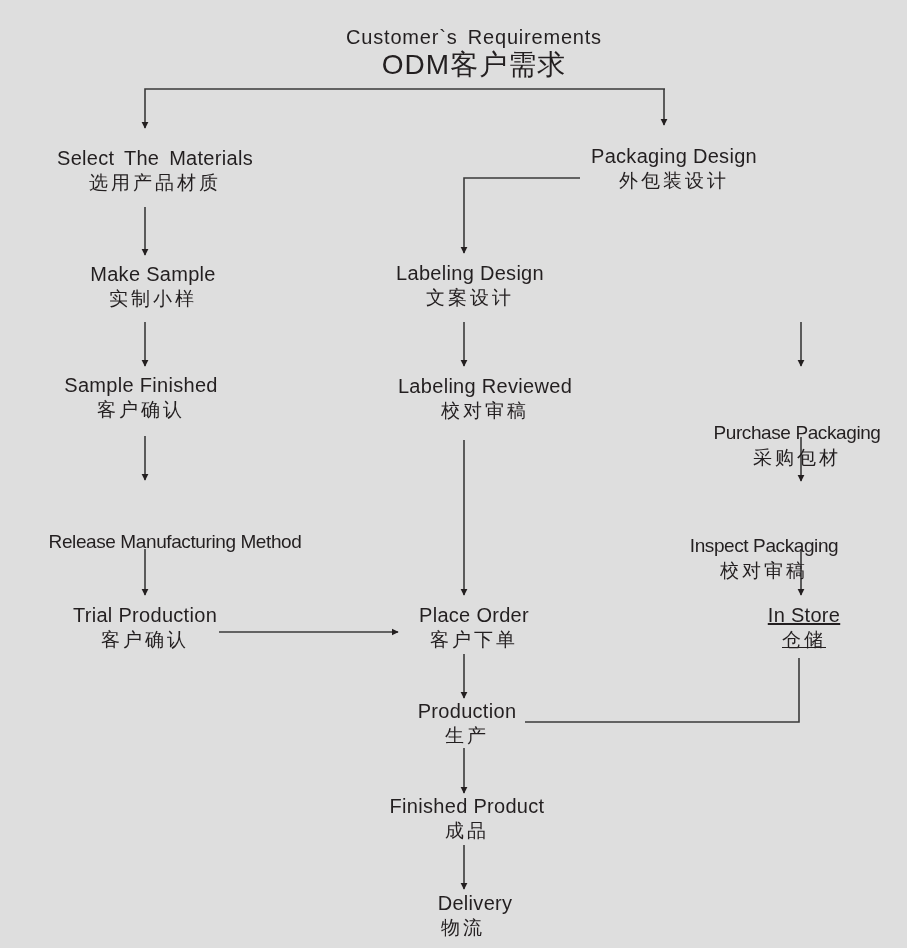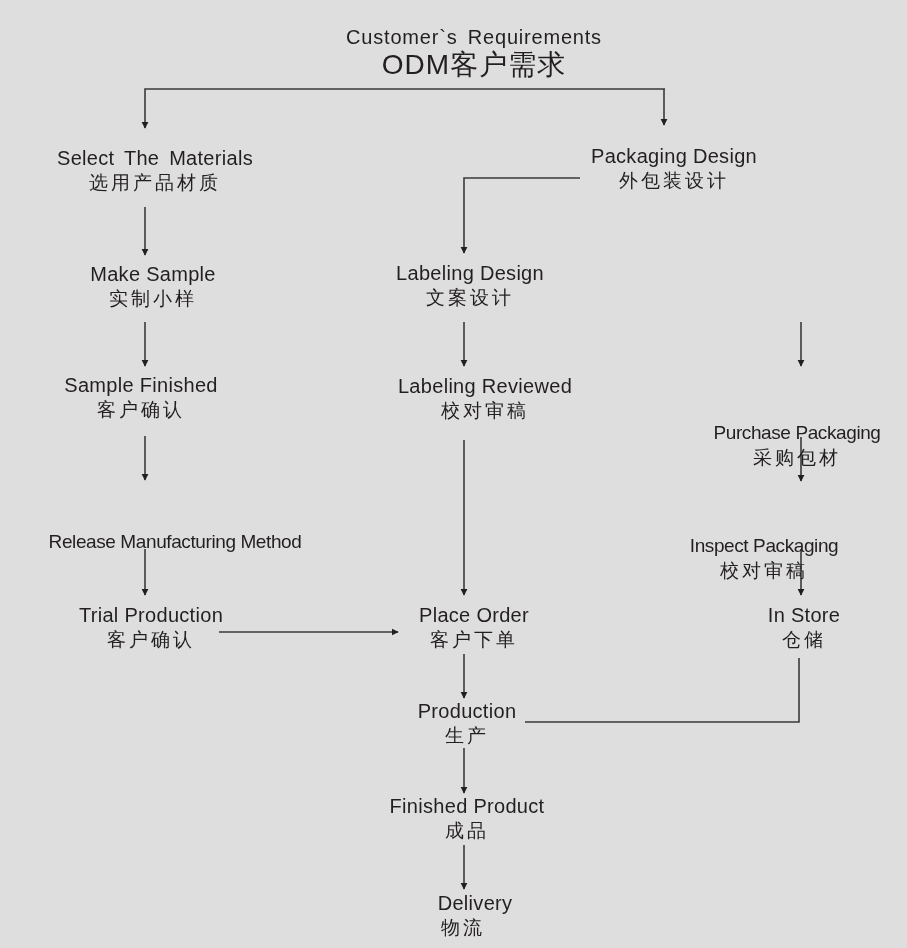--- a/index.html
+++ b/index.html
@@ -60,21 +60,21 @@
   <span class="en">Make Sample</span>
   <span class="zh">实制小样</span>
 </div>
 <div class="node" style="left:141px; top:373px;">
   <span class="en">Sample Finished</span>
   <span class="zh">客户确认</span>
 </div>
 <div class="node narrow" style="left:175px; top:486px;">
   <span class="en">Release Manufacturing Method</span>
 </div>
-<div class="node" style="left:151px; top:603px;">
+<div class="node" style="left:145px; top:603px;">
   <span class="en">Trial Production</span>
   <span class="zh">客户确认</span>
 </div>
 
 <div class="node" style="left:674px; top:144px;">
   <span class="en">Packaging Design</span>
   <span class="zh">外包装设计</span>
 </div>
 <div class="node" style="left:470px; top:261px;">
   <span class="en">Labeling Design</span>
@@ -104,16 +104,16 @@
 <div class="node" style="left:795px; top:261px;">
 </div>
 <div class="node narrow" style="left:797px; top:377px;">
   <span class="en">Purchase Packaging</span>
   <span class="zh">采购包材</span>
 </div>
 <div class="node narrow" style="left:764px; top:490px;">
   <span class="en">Inspect Packaging</span>
   <span class="zh">校对审稿</span>
 </div>
-<div class="node" style="left:804px; top:603px;">
+<div class="node" style="left:804px; top:603px;text-decoration:underline;">
   <span class="en">In Store</span>
   <span class="zh">仓储</span>
 </div>
 
 </body></html>

